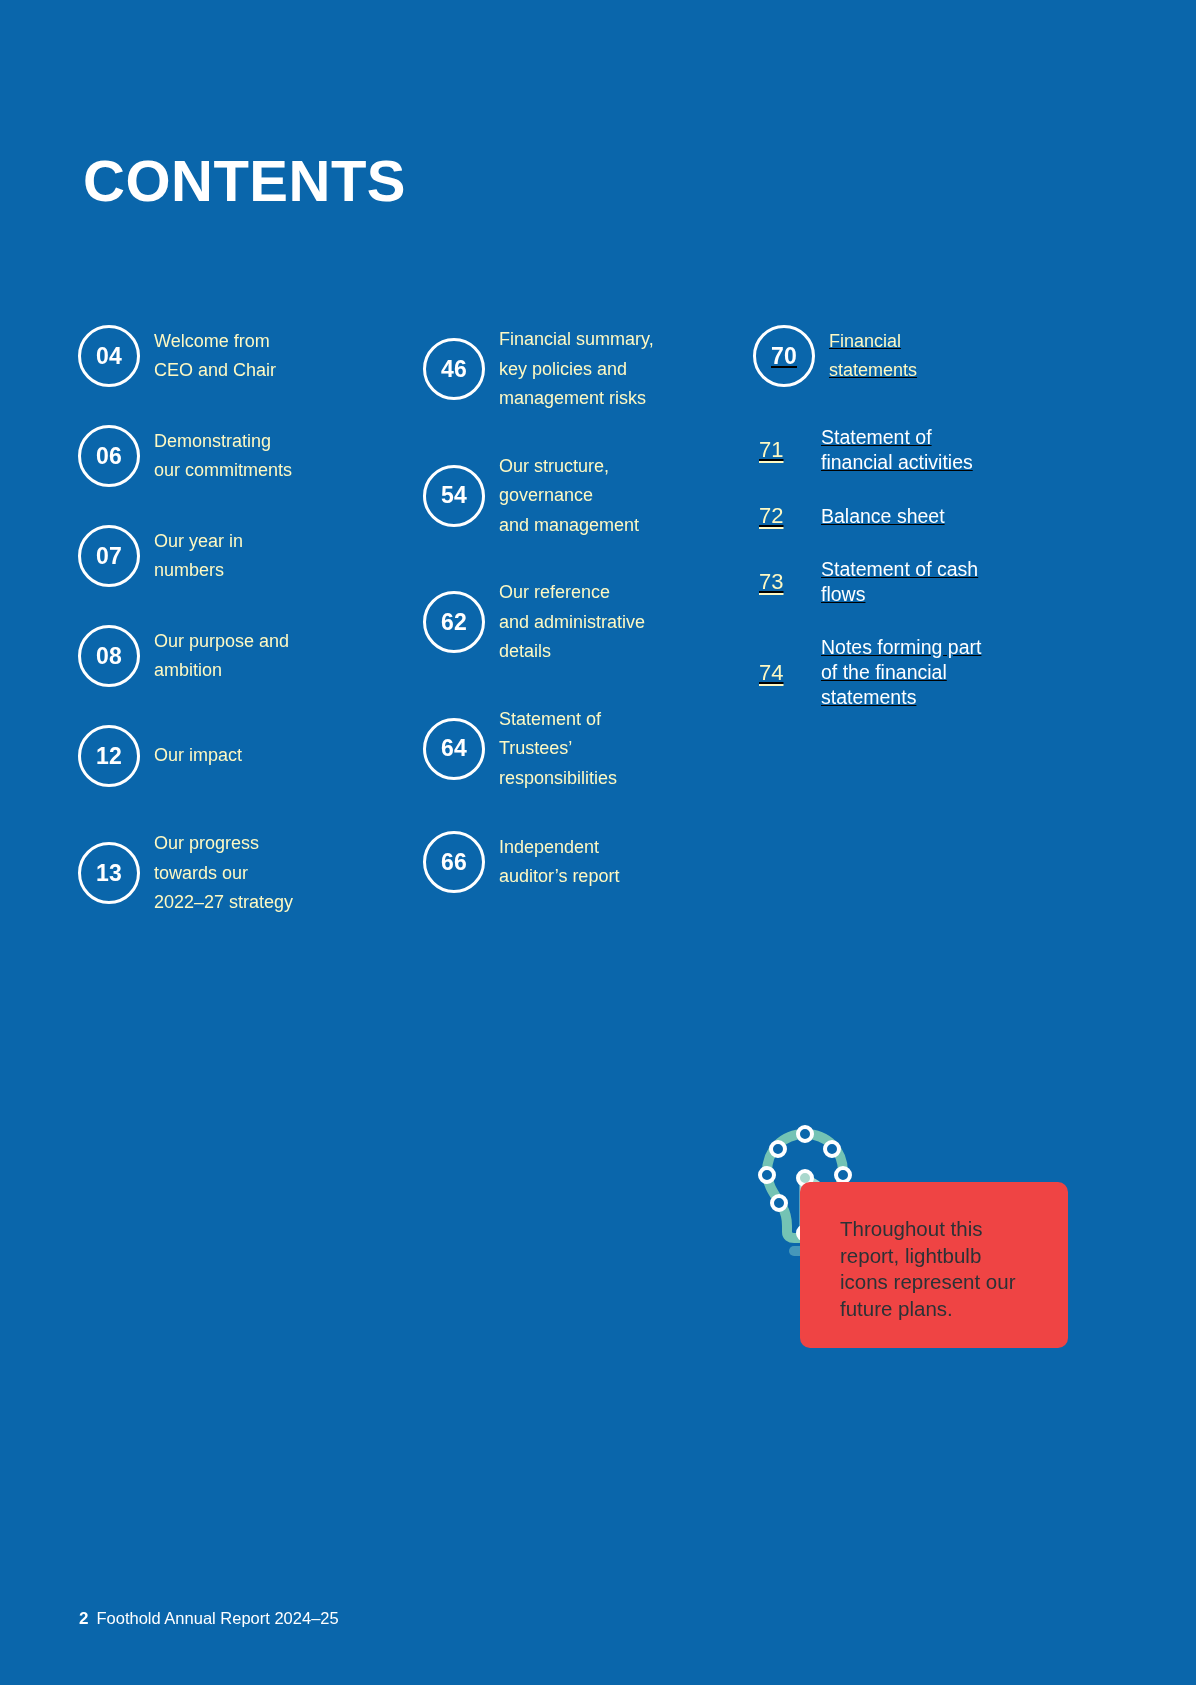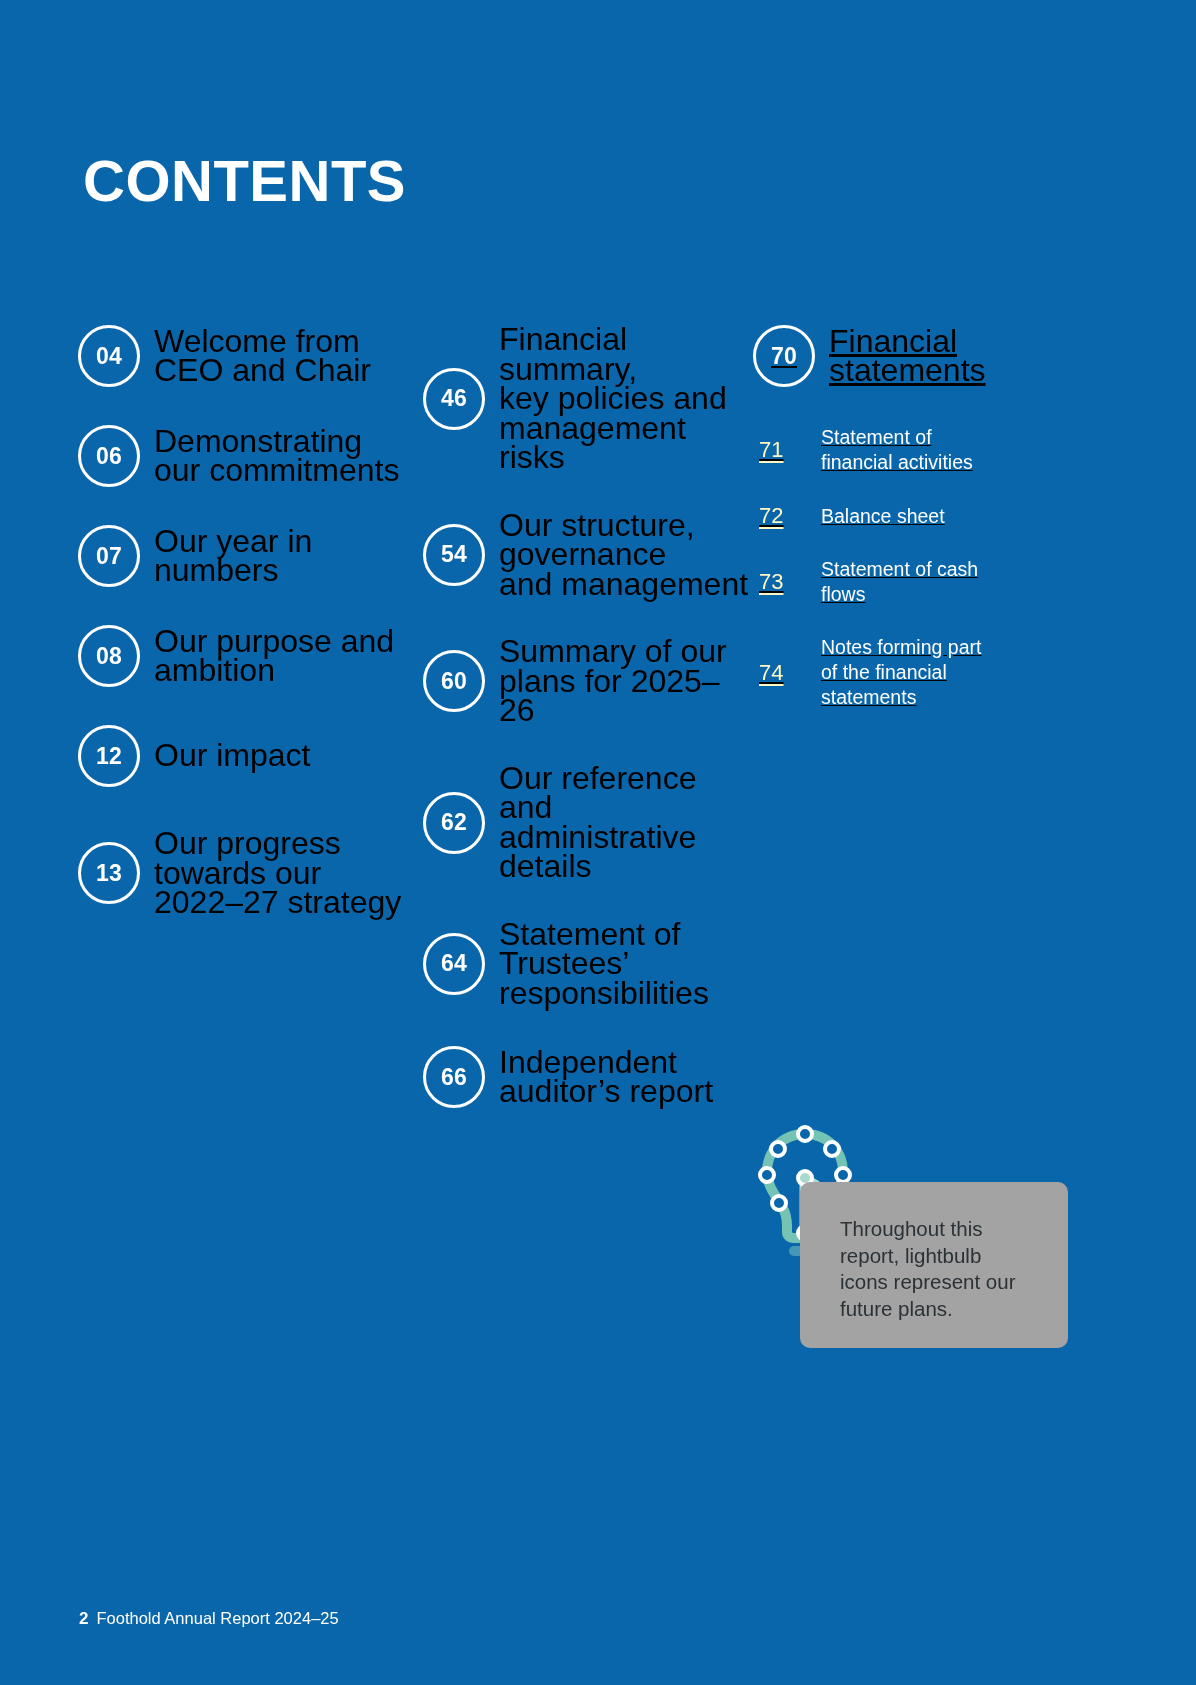--- a/index.html
+++ b/index.html
@@ -65,22 +65,22 @@
     color: #ffffff;
     font-size: 23px;
     font-weight: 700;
     display: flex;
     align-items: center;
     justify-content: center;
     letter-spacing: 0.2px;
   }
   .entry-label {
     margin-left: 14px;
-    color: #000000;
-    font-size: 32px;
+    color: #fef9c3;
+    font-size: 18px;
     line-height: 29.5px;
     font-weight: 400;
     white-space: pre-line;
   }
 
   
   .entry.gap-lg { margin-bottom: 42px; }
 
   
   .sub-entry {
@@ -122,21 +122,21 @@
     top: 0px;
     width: 120px;
     height: 140px;
   }
   .callout-box {
     position: absolute;
     left: 55px;
     top: 62px;
     width: 268px;
     height: 166px;
-    background: #a3a3a3;
+    background: #ef4444;
     border-radius: 10px;
     box-sizing: border-box;
     padding: 34px 30px 20px 40px;
   }
   .callout-text {
     color: #2b3236;
     font-size: 20.5px;
     line-height: 26.5px;
     white-space: pre-line;
   }
@@ -219,25 +219,20 @@
 management risks</div>
       </div>
 
       <div class="entry">
         <div class="entry-num">54</div>
         <div class="entry-label">Our structure,
 governance
 and management</div>
       </div>
 
-      <div class="entry">
-        <div class="entry-num">60</div>
-        <div class="entry-label">Summary of our
-plans for 2025–26</div>
-      </div>
 
       <div class="entry">
         <div class="entry-num">62</div>
         <div class="entry-label">Our reference
 and administrative
 details</div>
       </div>
 
       <div class="entry">
         <div class="entry-num">64</div>

